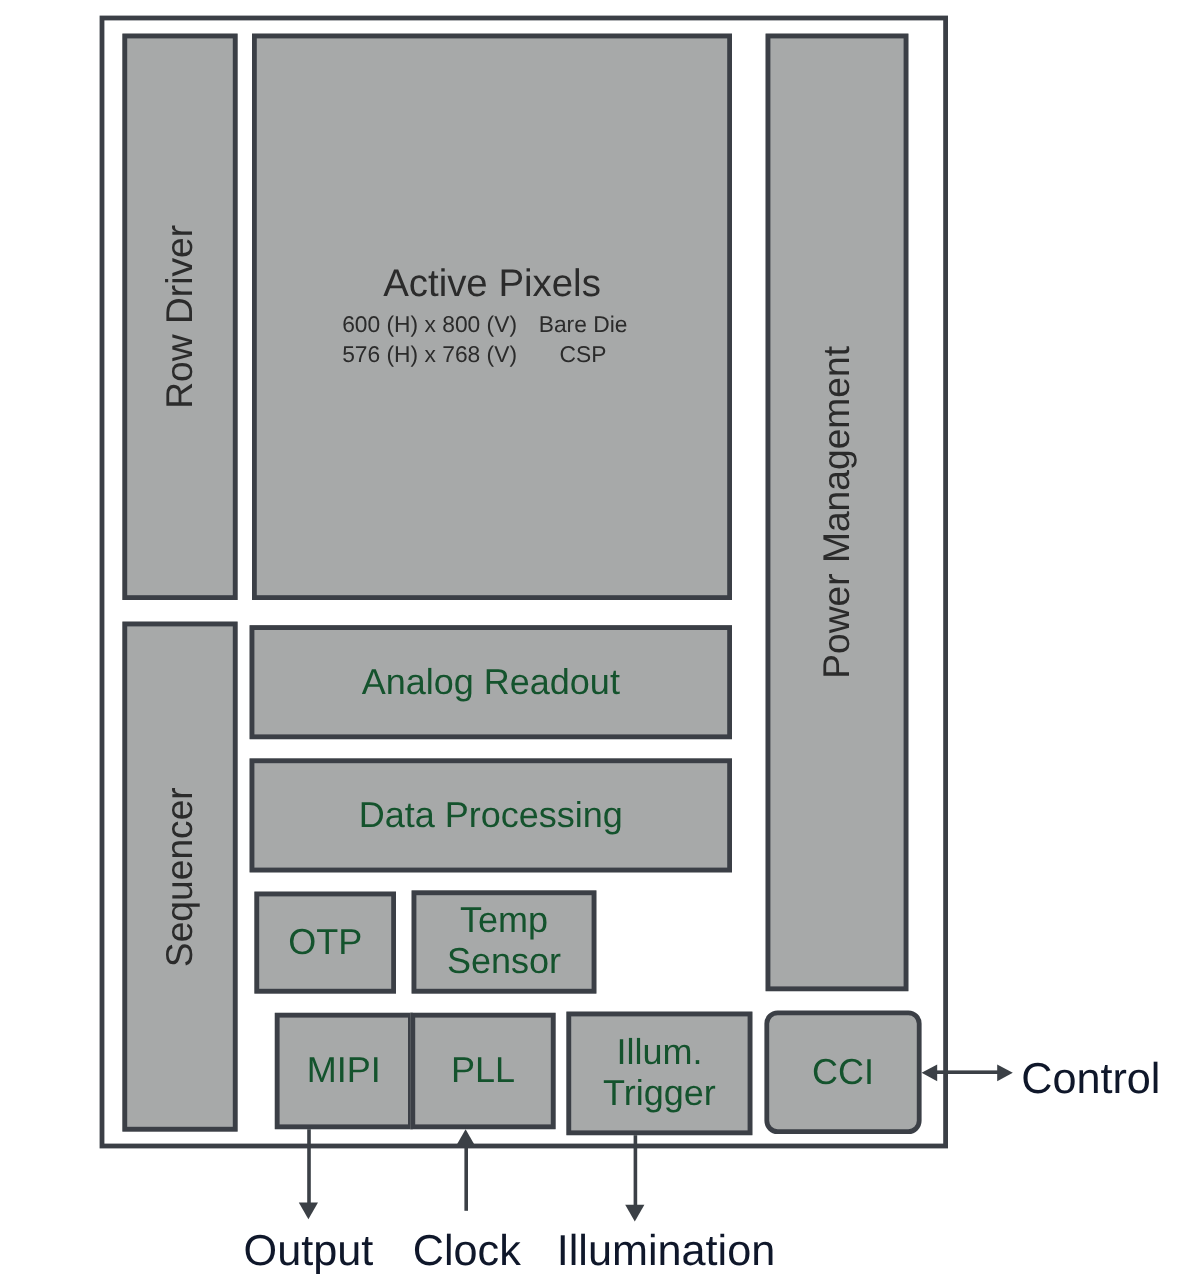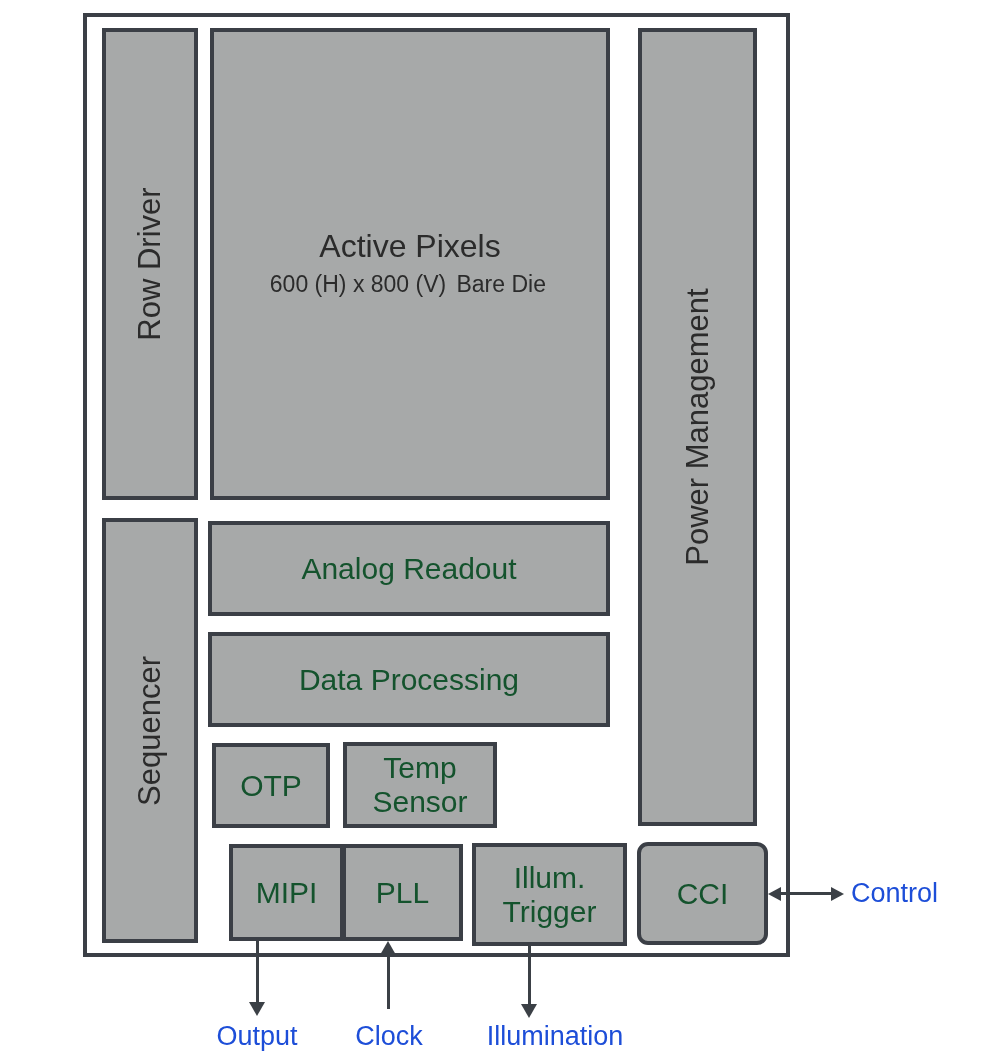--- a/index.html
+++ b/index.html
@@ -26,42 +26,42 @@
   #analog-readout{left:208px;top:521px;width:402px;height:95px;}
   #data-processing{left:208px;top:632px;width:402px;height:95px;}
   #otp{left:212px;top:743px;width:118px;height:85px;}
   #temp-sensor{left:343px;top:742px;width:154px;height:86px;}
   #mipi{left:213px;top:844px;width:115px;height:97px;margin-left:16px;}
   #pll{left:342px;top:844px;width:121px;height:97px;}
   #illum-trigger{left:472px;top:843px;width:155px;height:103px;}
   #cci{left:637px;top:842px;width:131px;height:103px;border-radius:11px;}
   
   .ap-title{font-size:32px;line-height:1.1;margin-bottom:6px;}
-  .ap-row{font-size:23px;line-height:1.27;display:flex;align-items:baseline;}
+  .ap-row{font-size:19px;line-height:1.27;display:flex;align-items:baseline;}
   .ap-dims{white-space:nowrap;}
   .ap-pkg{width:98px;text-align:center;margin-left:6px;white-space:nowrap;}
   
   .vline{position:absolute;width:3px;background:#3b4046;}
   .hline{position:absolute;height:3px;background:#3b4046;}
   .ah{position:absolute;width:0;height:0;}
   .ah-down{border-left:8px solid transparent;border-right:8px solid transparent;border-top:14px solid #3b4046;}
   .ah-up{border-left:8px solid transparent;border-right:8px solid transparent;border-bottom:14px solid #3b4046;}
   .ah-left{border-top:7px solid transparent;border-bottom:7px solid transparent;border-right:13px solid #3b4046;}
   .ah-right{border-top:7px solid transparent;border-bottom:7px solid transparent;border-left:13px solid #3b4046;}
   #output-line{left:256px;top:941px;height:62px;}
   #output-head{left:249px;top:1002px;}
   #clock-line{left:387px;top:954px;height:55px;}
   #clock-head{left:380px;top:941px;}
   #illumination-line{left:528px;top:946px;height:59px;}
   #illumination-head{left:521px;top:1004px;}
   #control-line{left:776px;top:892px;width:62px;}
   #control-head-left{left:768px;top:887px;}
   #control-head-right{left:831px;top:887px;}
   
-  .sig-label{position:absolute;font-size:27px;line-height:1.15;color:#1d4ed8;white-space:nowrap;text-align:center;}
+  .sig-label{position:absolute;font-size:36px;line-height:1.15;color:#0f172a;white-space:nowrap;text-align:center;}
   #output-label{left:257px;top:1021px;transform:translateX(-50%);}
   #clock-label{left:389px;top:1021px;transform:translateX(-50%);}
   #illumination-label{left:555px;top:1021px;transform:translateX(-50%);}
   #control-label{left:851px;top:878px;}
 </style>
 </head>
 <body>
 
 <div class="canvas">
 
@@ -77,20 +77,24 @@
 
   <div class="block" id="sequencer">
     <span class="vlabel">Sequencer</span>
   </div>
 
   <div class="block" id="active-pixels">
     <div class="ap-title">Active Pixels</div>
     <div class="ap-row">
       <span class="ap-dims">600 (H) x 800 (V)</span>
       <span class="ap-pkg">Bare Die</span>
+    </div>
+    <div class="ap-row">
+      <span class="ap-dims">576 (H) x 768 (V)</span>
+      <span class="ap-pkg">CSP</span>
     </div>
   </div>
 
   <div class="block" id="analog-readout">
     <span class="block-label">Analog Readout</span>
   </div>
 
   <div class="block" id="data-processing">
     <span class="block-label">Data Processing</span>
   </div>

